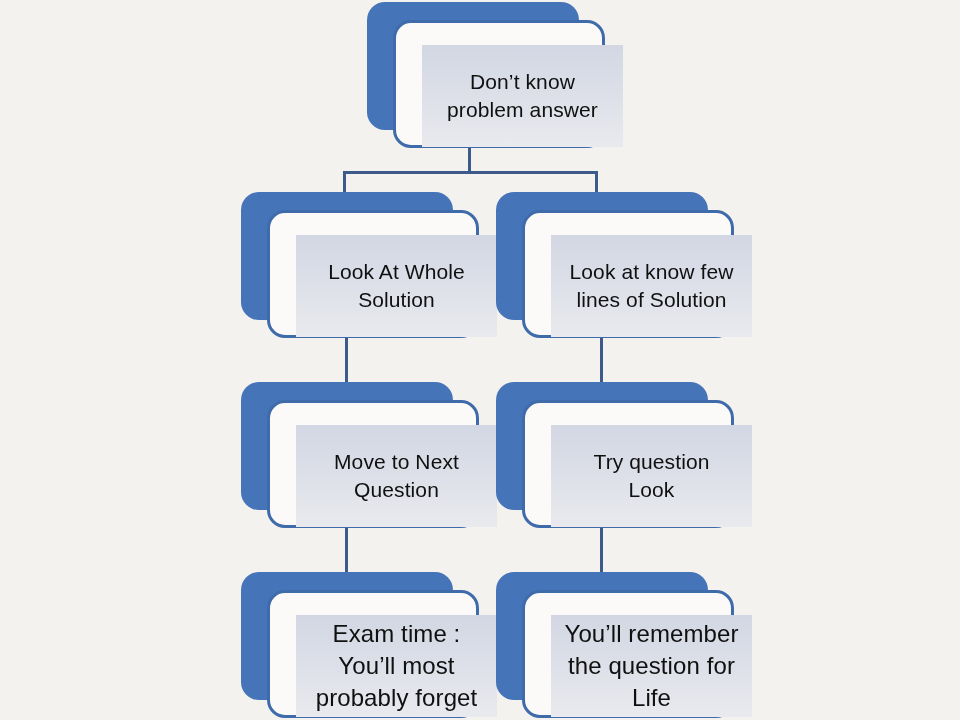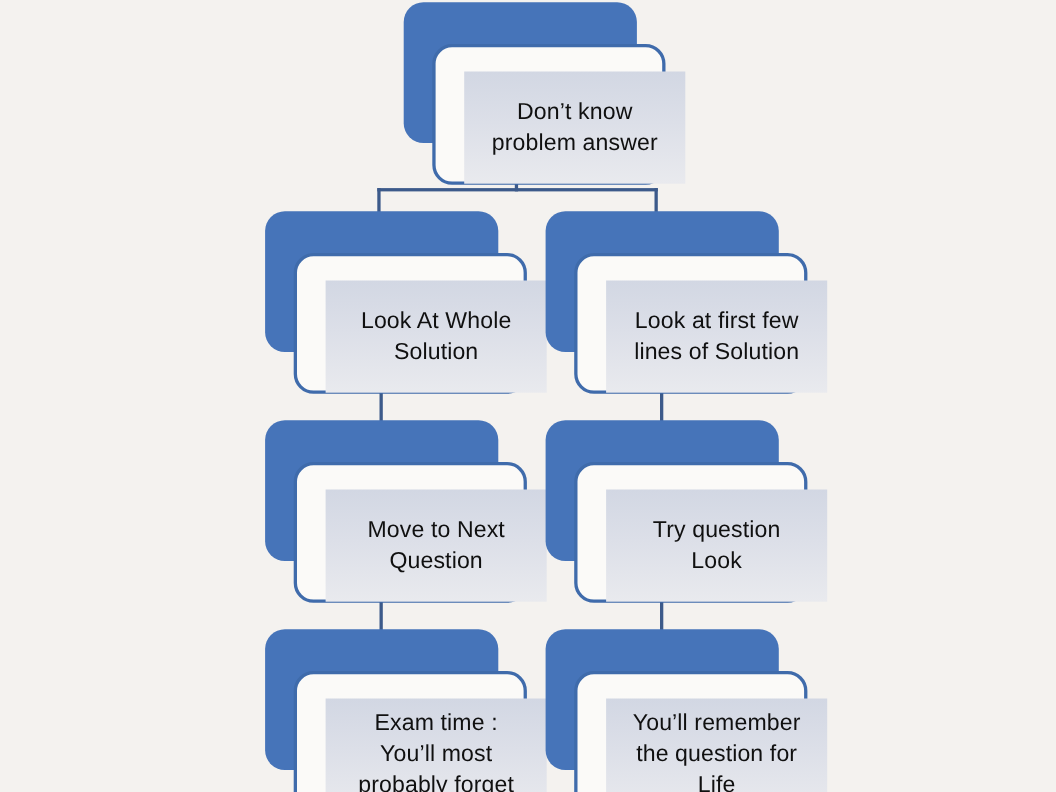--- a/index.html
+++ b/index.html
@@ -36,21 +36,21 @@
     top: 0;
     width: 212px;
     height: 128px;
     background: #4674b9;
     border-radius: 18px;
   }
   
   .node .card {
     position: absolute;
     left: 26px;
-    top: 38px;
+    top: 18px;
     width: 212px;
     height: 128px;
     background: #fbfaf8;
     border: 3px solid #3f6bab;
     border-radius: 18px;
     box-sizing: border-box;
   }
   
   .node .panel {
     position: absolute;
@@ -67,21 +67,21 @@
   }
   .node .panel .label {
     color: #101010;
     font-size: 21px;
     line-height: 1.32;
     letter-spacing: .1px;
     white-space: pre-line;
     padding: 0 2px;
   }
   
-  .node.wide .panel .label { font-size: 21px; }
+  .node.wide .panel .label { font-size: 24px; }
 </style>
 </head>
 <body>
 
 <div id="canvas">
 
   <div class="conn conn-v" style="left:468px; top:146px; height:28px;"></div>
 
   <div class="conn conn-h" style="left:343px; top:171px; width:255px;"></div>
 
@@ -111,21 +111,21 @@
         <span class="label">Look At Whole
 Solution</span>
       </div>
     </div>
   </div>
 
   <div class="node" style="left:496px; top:192px;">
     <div class="plate"></div>
     <div class="card">
       <div class="panel">
-        <span class="label">Look at first few
+        <span class="label">Look at know few
 lines of Solution</span>
       </div>
     </div>
   </div>
 
   <div class="node" style="left:241px; top:382px;">
     <div class="plate"></div>
     <div class="card">
       <div class="panel">
         <span class="label">Move to Next

